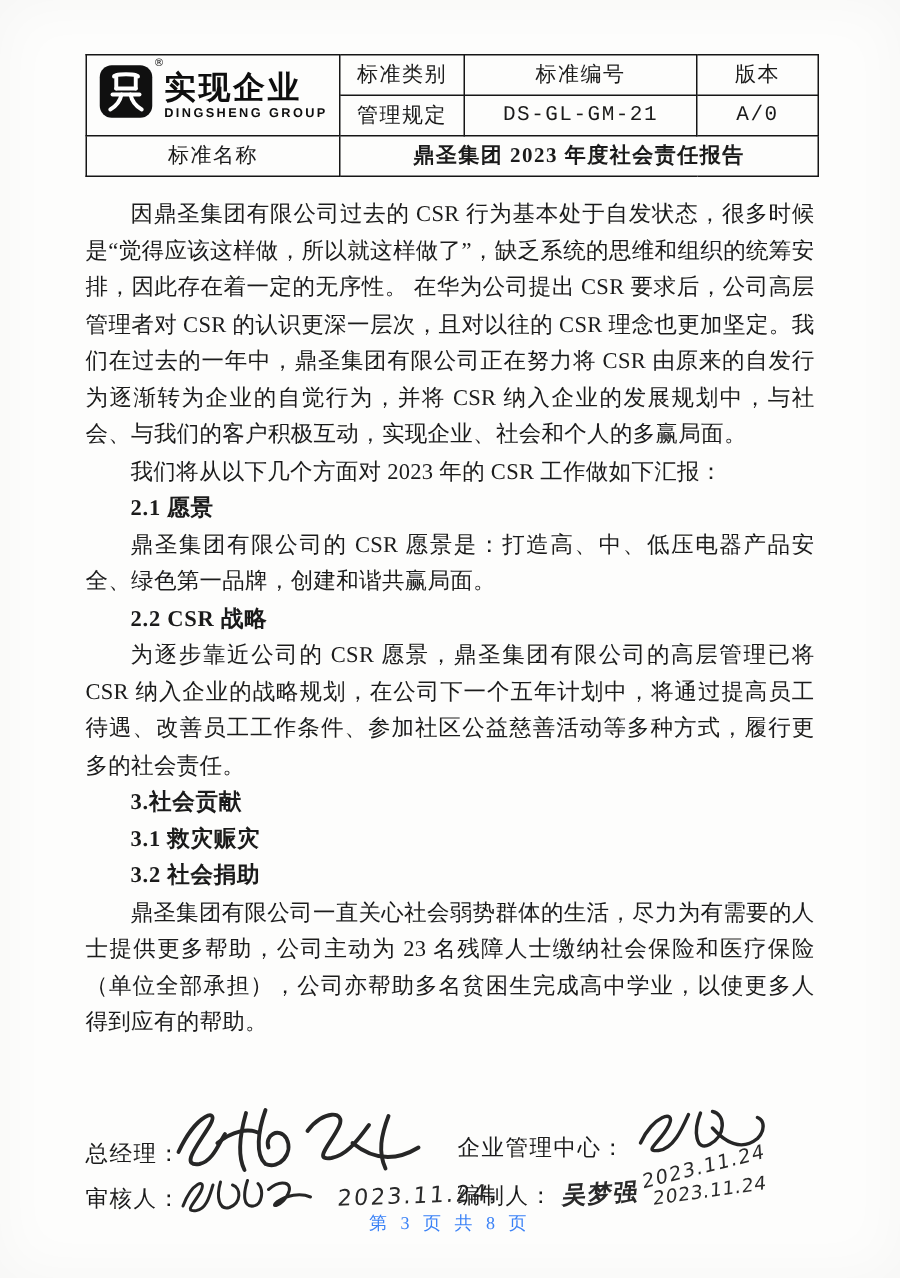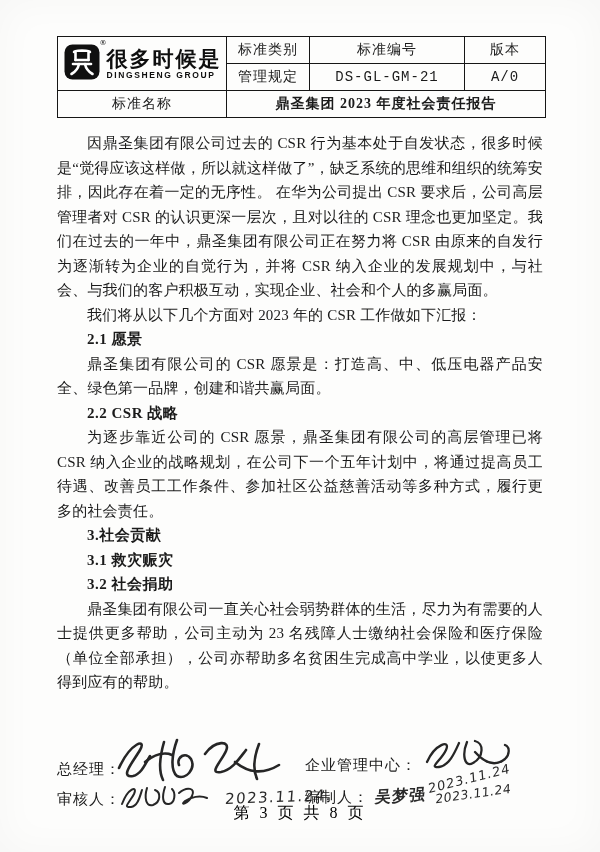--- a/index.html
+++ b/index.html
@@ -53,21 +53,21 @@
     font-family:"DejaVu Sans",sans-serif;
   }
   .hand-date-l{font-size:15px;transform:rotate(-2deg) skewX(-6deg);letter-spacing:1.5px;}
   .hand-date-r1{font-size:13px;transform:rotate(-14deg) skewX(-10deg);letter-spacing:1px;}
   .hand-date-r2{font-size:12.5px;transform:rotate(-8deg) skewX(-10deg);letter-spacing:0.5px;}
   .hand-name{font-size:16px;font-weight:bold;transform:rotate(-3deg) skewX(-9deg);letter-spacing:1px;}
 
   
   .footer{
     position:absolute;left:0;right:0;bottom:28px;
-    text-align:center;font-size:16px;letter-spacing:3px;color:#000000;
+    text-align:center;font-size:12px;letter-spacing:3px;color:#3b82f6;
   }
 </style>
 </head>
 <body>
 
 <div class="page">
 
   <div class="content">
 
     <table class="hdr">
@@ -84,21 +84,21 @@
                   <path d="M25.5 9 L25.5 17"></path>
                   <path d="M12.5 17 L25.5 17"></path>
                   <path d="M16 21 C15 26 12 29 8.5 31"></path>
                   <path d="M22 21 C23 26 26 29 29.5 31"></path>
                   <path d="M10 21 L28 21"></path>
                 </g>
               </svg>
               <span class="logo-reg">®</span>
             </span>
             <span class="logo-text">
-              <span class="brand-cn">很多时候是</span>
+              <span class="brand-cn">实现企业</span>
               <span class="brand-en">DINGSHENG GROUP</span>
             </span>
           </div>
         </td>
         <td class="c-cat">标准类别</td>
         <td class="c-num">标准编号</td>
         <td class="c-ver">版本</td>
       </tr>
       <tr>
         <td>管理规定</td>

